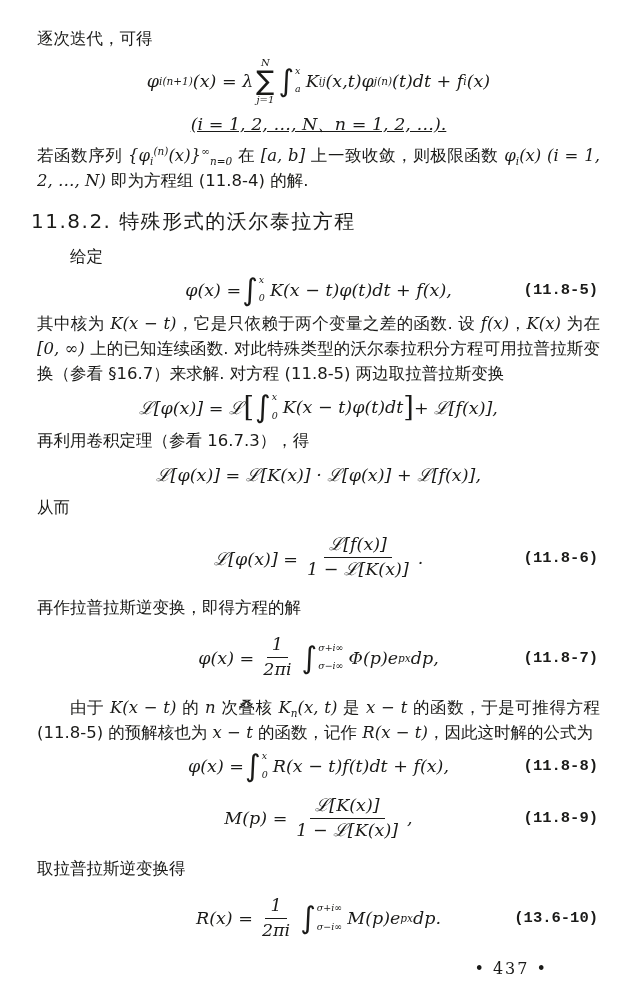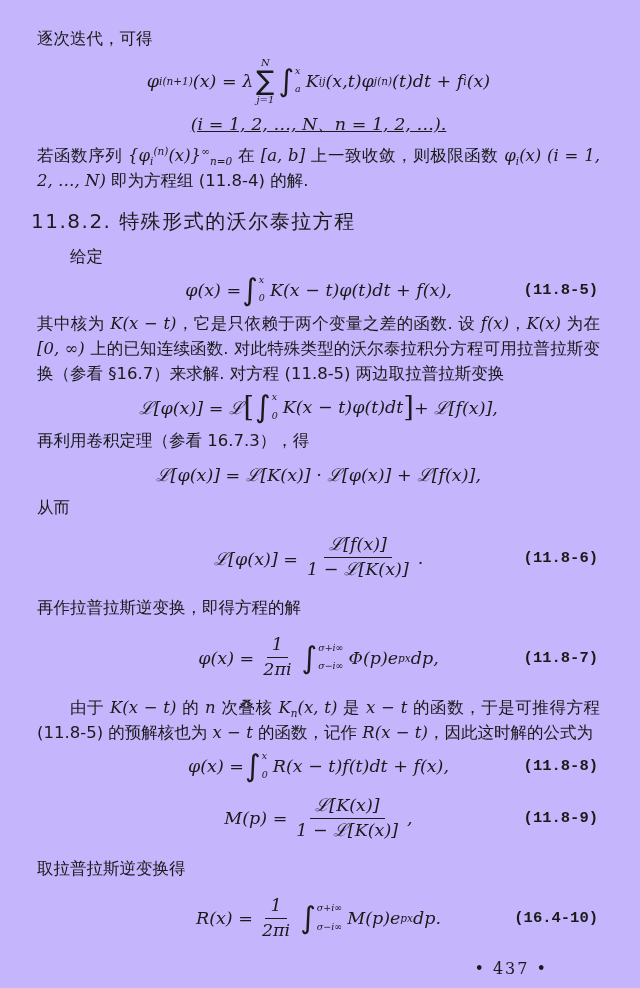--- a/index.html
+++ b/index.html
@@ -4,21 +4,21 @@
 <style>
   html, body { margin:0; padding:0; background:#e8e6e0; }
   body {
     width:640px; height:988px; overflow:hidden;
     font-family:"DejaVu Sans", sans-serif;
     color:#1a1a18;
   }
   .page {
     position:relative; box-sizing:border-box;
     width:640px; height:988px;
-    background:#c4b5fd;
+    background:#ffffff;
     padding:24px 40px 0 37px;
   }
   
   .bt {
     font-size:16.5px; line-height:1.52;
     margin:2px 0; text-align:justify;
   }
   .indent { text-indent:2em; }
   .heading {
     font-size:20px; font-weight:normal;
@@ -251,18 +251,18 @@
           <span class="intsign">∫</span>
           <span class="intlims">
             <span class="ilim">σ+i∞</span>
             <span class="ilim">σ−i∞</span>
           </span>
         </span>
         <span class="mi">M(p)e</span>
         <sup class="msup">px</sup>
         <span class="mi">dp.</span>
       </span>
-    <span class="eq-tag">(16.4-10)</span>
+    <span class="eq-tag">(13.6-10)</span>
   </div>
 
   <div class="page-number">• 437 •</div>
 
 </div>
 
 </body></html>

